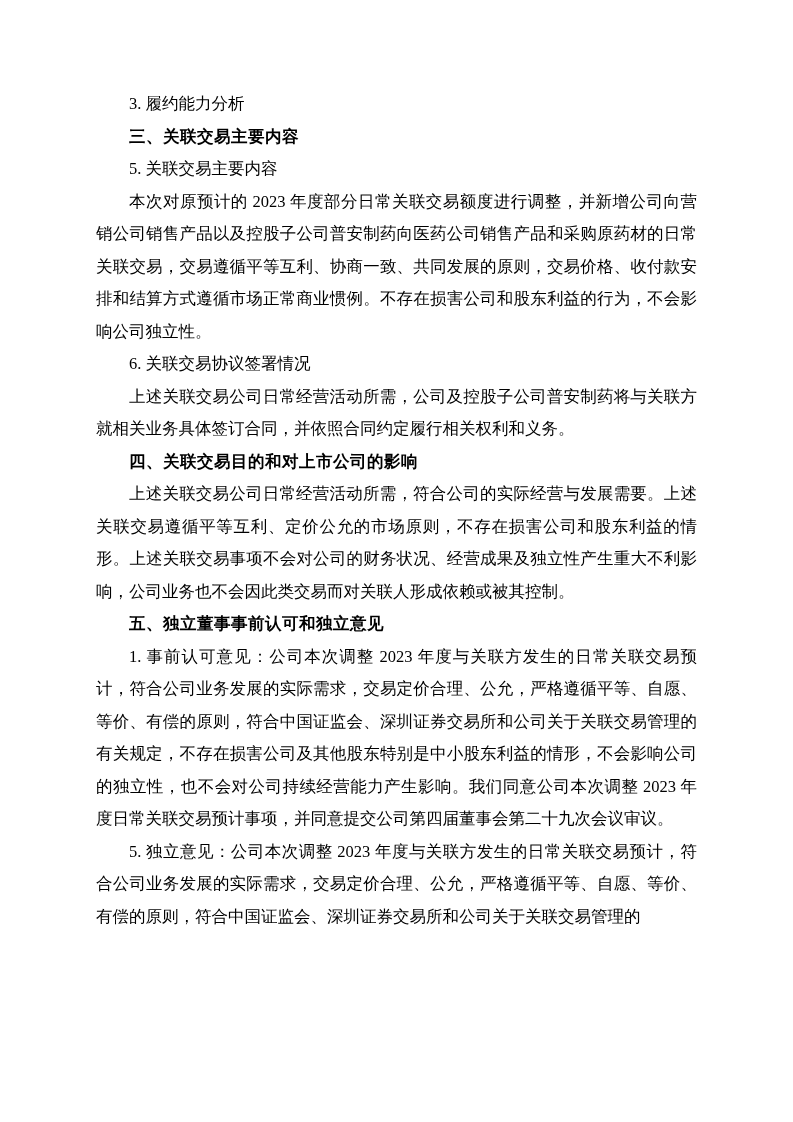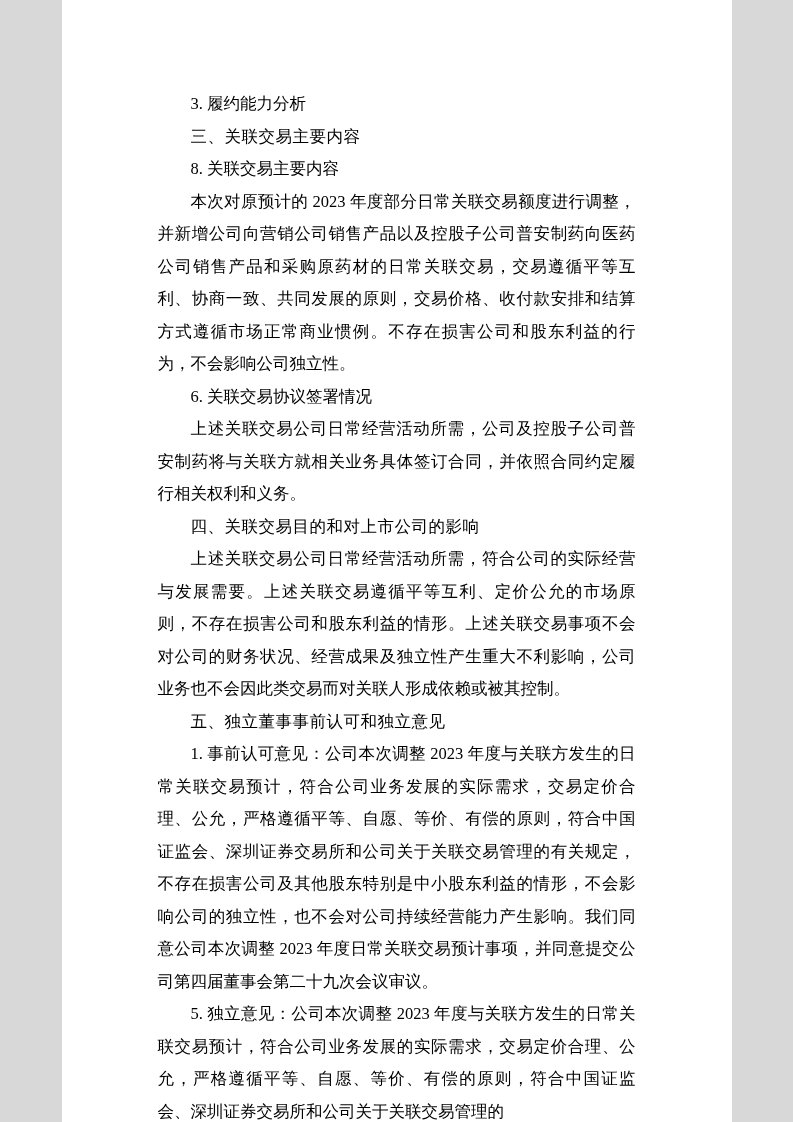--- a/index.html
+++ b/index.html
@@ -4,21 +4,21 @@
 <style>
   html, body {
     margin: 0;
     padding: 0;
     background: #d8d8d8;
   }
   body {
     font-family: "Liberation Serif", "DejaVu Serif", serif;
   }
   .page {
-    width: 670px;
+    width: 793px;
     height: 1122px;
     background: #ffffff;
     margin: 0 auto;
     position: relative;
     box-sizing: border-box;
     padding: 88px 96px 60px 96px;
     overflow: hidden;
   }
   .doc-body {
     font-size: 16.5px;
@@ -29,37 +29,37 @@
   }
   p {
     margin: 0;
     padding: 0;
   }
   .para {
     text-indent: 2em;
   }
   .heading {
     text-indent: 2em;
-    font-weight: normal;
+    font-weight: bold;
     letter-spacing: 0.5px;
   }
   .sub {
     text-indent: 2em;
   }
 </style>
 </head>
 <body>
 
 <div class="page">
   <div class="doc-body">
 
     <p class="sub">3. 履约能力分析</p>
 
     <p class="heading">三、关联交易主要内容</p>
-    <p class="sub">8. 关联交易主要内容</p>
+    <p class="sub">5. 关联交易主要内容</p>
     <p class="para">本次对原预计的 2023 年度部分日常关联交易额度进行调整，并新增公司向营销公司销售产品以及控股子公司普安制药向医药公司销售产品和采购原药材的日常关联交易，交易遵循平等互利、协商一致、共同发展的原则，交易价格、收付款安排和结算方式遵循市场正常商业惯例。不存在损害公司和股东利益的行为，不会影响公司独立性。</p>
 
     <p class="sub">6. 关联交易协议签署情况</p>
     <p class="para">上述关联交易公司日常经营活动所需，公司及控股子公司普安制药将与关联方就相关业务具体签订合同，并依照合同约定履行相关权利和义务。</p>
 
     <p class="heading">四、关联交易目的和对上市公司的影响</p>
     <p class="para">上述关联交易公司日常经营活动所需，符合公司的实际经营与发展需要。上述关联交易遵循平等互利、定价公允的市场原则，不存在损害公司和股东利益的情形。上述关联交易事项不会对公司的财务状况、经营成果及独立性产生重大不利影响，公司业务也不会因此类交易而对关联人形成依赖或被其控制。</p>
 
     <p class="heading">五、独立董事事前认可和独立意见</p>
     <p class="para">1. 事前认可意见：公司本次调整 2023 年度与关联方发生的日常关联交易预计，符合公司业务发展的实际需求，交易定价合理、公允，严格遵循平等、自愿、等价、有偿的原则，符合中国证监会、深圳证券交易所和公司关于关联交易管理的有关规定，不存在损害公司及其他股东特别是中小股东利益的情形，不会影响公司的独立性，也不会对公司持续经营能力产生影响。我们同意公司本次调整 2023 年度日常关联交易预计事项，并同意提交公司第四届董事会第二十九次会议审议。</p>

